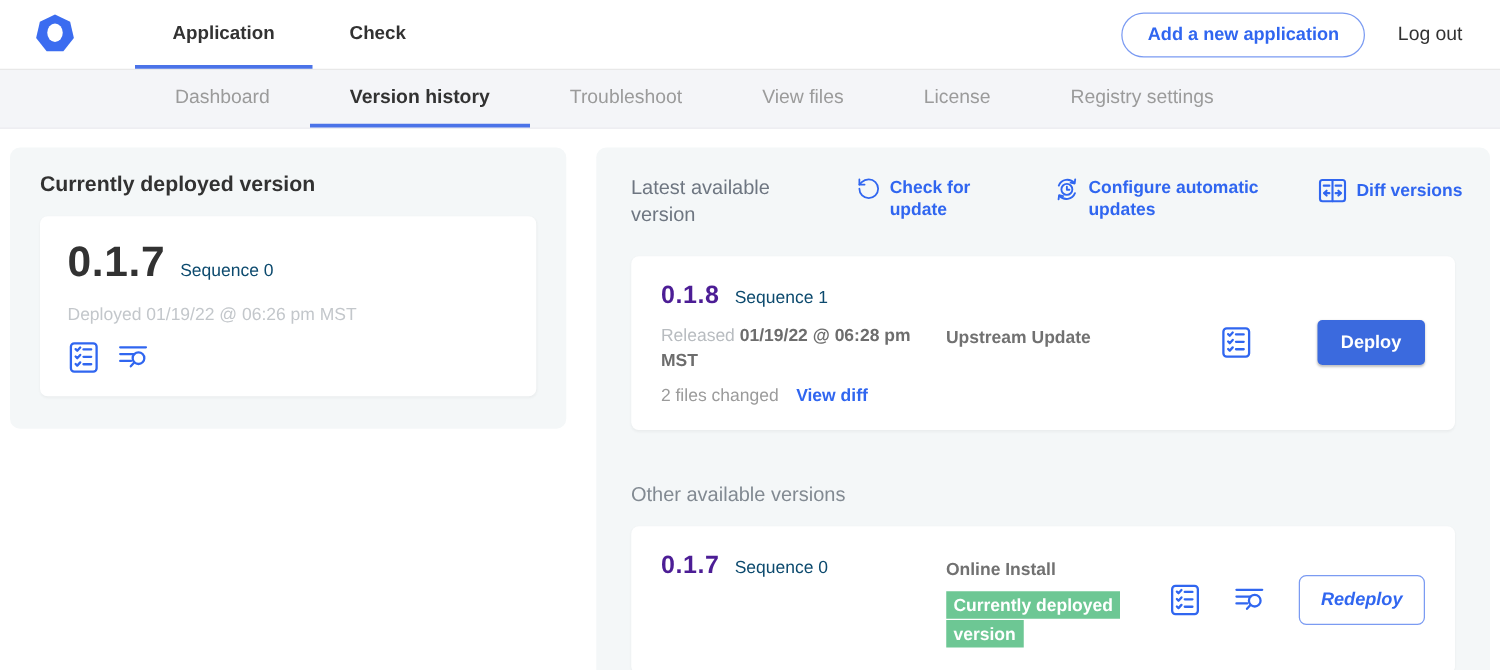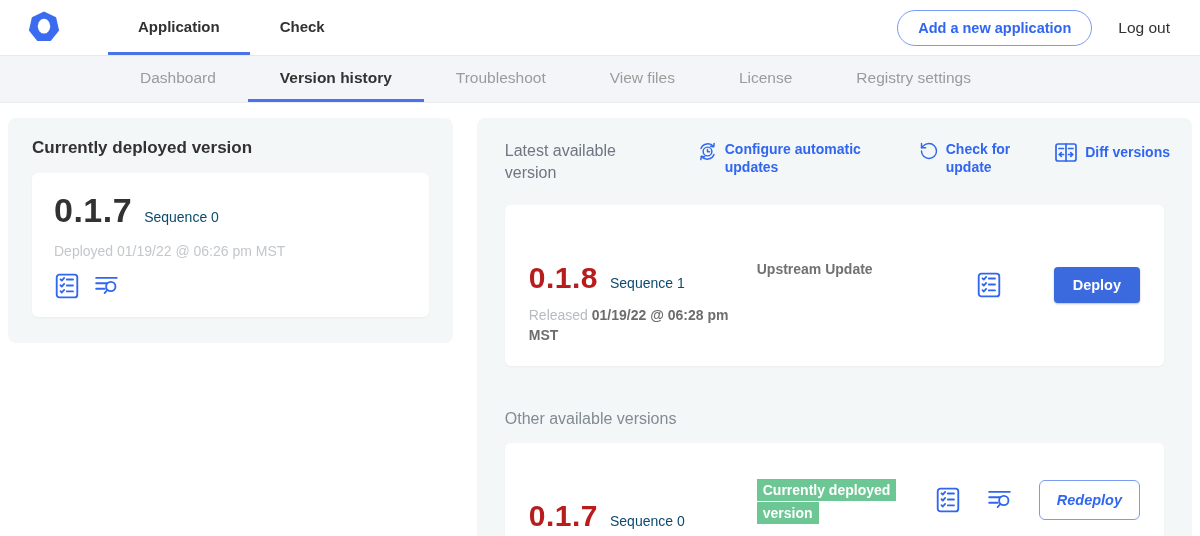--- a/index.html
+++ b/index.html
@@ -44,21 +44,21 @@
   .hdr-action { display:flex; align-items:flex-start; gap:7px; color:#3066f0; font-size:14px; font-weight:600;
     line-height:1.3; cursor:pointer; }
   .hdr-action svg { flex:0 0 auto; margin-top:1px; }
   .hdr-check { margin-left:40px; width:106px; }
   .hdr-config { margin-left:52px; width:182px; }
   .hdr-diff { margin-left:auto; margin-right:6px; align-items:center; }
   .version-card { background:#fff; border-radius:6px; margin:0 12px; padding:20px 24px; display:flex;
     box-shadow:0 1px 2px rgba(50,50,50,.05); }
   .card-latest { margin-top:22px; min-height:134px; }
   .vc-left { width:228px; flex:0 0 auto; }
-  .vc-ver { font-size:30px; font-weight:700; color:#b91c1c; letter-spacing:.5px;margin-top:36px; }
+  .vc-ver { font-size:20px; font-weight:700; color:#4c1d95; letter-spacing:.5px; }
   .released { margin-top:10px; font-size:14px; color:#b8bcc0; width:205px; line-height:1.45; }
   .released strong { color:#6d6d6d; font-weight:700; }
   .files-row { margin-top:9px; font-size:14px; color:#9b9b9b; display:flex; }
   .view-diff { color:#3066f0; font-weight:700; margin-left:14px; cursor:pointer; }
   .vc-mid { flex:1; font-size:14px; font-weight:600; color:#717171; }
   .mid-latest { padding-top:36px; }
   .mid-other { padding-top:6px; }
   .badge-wrap { margin-top:10px; width:178px; line-height:1.65; }
   .green-badge { display:inline; background:#6dc794; color:#fff; font-weight:600; font-size:14px;
     padding:3px 6px; -webkit-box-decoration-break:clone; box-decoration-break:clone; }
@@ -130,38 +130,38 @@
         </svg>
       </div>
     </div>
   </div>
 
   <div class="panel right-panel">
 
     <div class="avail-header">
       <div class="avail-title">Latest available version</div>
 
+      <div class="hdr-action hdr-check">
+        <svg class="blue" width="20" height="20" viewBox="0 0 24 24">
+          <path d="M3 12a9 9 0 1 0 9-9 9.75 9.75 0 0 0-6.74 2.74L3 8"></path>
+          <path d="M3 3v5h5"></path>
+        </svg>
+        <span>Check for update</span>
+      </div>
+
       <div class="hdr-action hdr-config">
         <svg class="blue" width="21" height="21" viewBox="0 0 24 24">
           <circle cx="12" cy="12" r="5"></circle>
           <path d="M12 9.6 V12.3 H14.3"></path>
           <path d="M4.6 8.5 A8.3 8.3 0 0 1 18.8 6.3"></path>
           <polyline points="19.6,2.8 19.1,6.6 15.4,5.9"></polyline>
           <path d="M19.4 15.5 A8.3 8.3 0 0 1 5.2 17.7"></path>
           <polyline points="4.4,21.2 4.9,17.4 8.6,18.1"></polyline>
         </svg>
         <span>Configure automatic updates</span>
-      </div>
-
-      <div class="hdr-action hdr-check">
-        <svg class="blue" width="20" height="20" viewBox="0 0 24 24">
-          <path d="M3 12a9 9 0 1 0 9-9 9.75 9.75 0 0 0-6.74 2.74L3 8"></path>
-          <path d="M3 3v5h5"></path>
-        </svg>
-        <span>Check for update</span>
       </div>
 
       <div class="hdr-action hdr-diff">
         <svg class="blue" width="24" height="24" viewBox="0 0 24 24">
           <rect x="2" y="3" width="20" height="17" rx="2"></rect>
           <line x1="12" y1="3" x2="12" y2="20"></line>
           <line x1="5" y1="7.5" x2="9.5" y2="7.5"></line>
           <line x1="14.5" y1="7.5" x2="19" y2="7.5"></line>
           <line x1="5.5" y1="13.5" x2="9.5" y2="13.5"></line>
           <polyline points="7.3,11.6 5.3,13.5 7.3,15.4"></polyline>
@@ -175,20 +175,24 @@
     <div class="version-card card-latest">
       <div class="vc-left">
         <div class="ver-row">
           <span class="vc-ver">0.1.8</span>
           <span class="ver-seq">Sequence 1</span>
         </div>
         <div class="released">
           <span>Released</span>
           <strong>01/19/22 @ 06:28 pm MST</strong>
         </div>
+        <div class="files-row">
+          <span>2 files changed</span>
+          <span class="view-diff">View diff</span>
+        </div>
       </div>
       <div class="vc-mid mid-latest">Upstream Update</div>
       <div class="vc-right">
         <svg class="act-icon blue" viewBox="0 0 24 24">
           <rect x="2.5" y="1.5" width="19" height="21" rx="2.5"></rect>
           <polyline points="6,5.8 7.2,7 9.4,4.6"></polyline>
             <line x1="11.8" y1="6" x2="17.5" y2="6"></line>
           <polyline points="6,11.3 7.2,12.5 9.4,10.1"></polyline>
             <line x1="11.8" y1="11.5" x2="17.5" y2="11.5"></line>
           <polyline points="6,16.8 7.2,18 9.4,15.6"></polyline>
@@ -201,20 +205,21 @@
     <div class="other-title">Other available versions</div>
 
     <div class="version-card card-other">
       <div class="vc-left">
         <div class="ver-row">
           <span class="vc-ver">0.1.7</span>
           <span class="ver-seq">Sequence 0</span>
         </div>
       </div>
       <div class="vc-mid mid-other">
+        <div>Online Install</div>
         <div class="badge-wrap">
           <span class="green-badge">Currently deployed version</span>
         </div>
       </div>
       <div class="vc-right">
         <svg class="act-icon blue" viewBox="0 0 24 24">
           <rect x="2.5" y="1.5" width="19" height="21" rx="2.5"></rect>
           <polyline points="6,5.8 7.2,7 9.4,4.6"></polyline>
             <line x1="11.8" y1="6" x2="17.5" y2="6"></line>
           <polyline points="6,11.3 7.2,12.5 9.4,10.1"></polyline>

